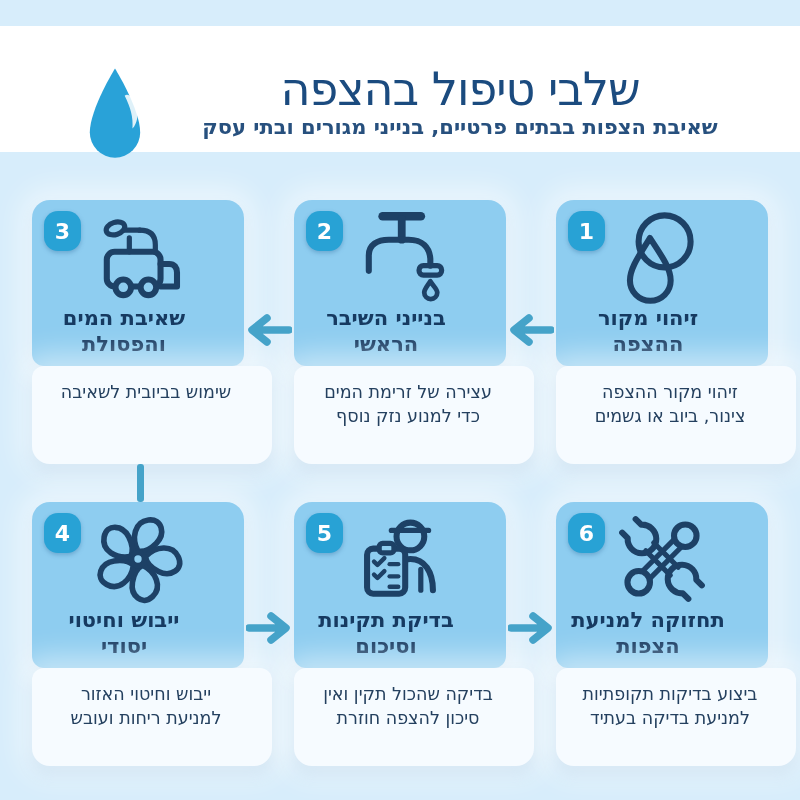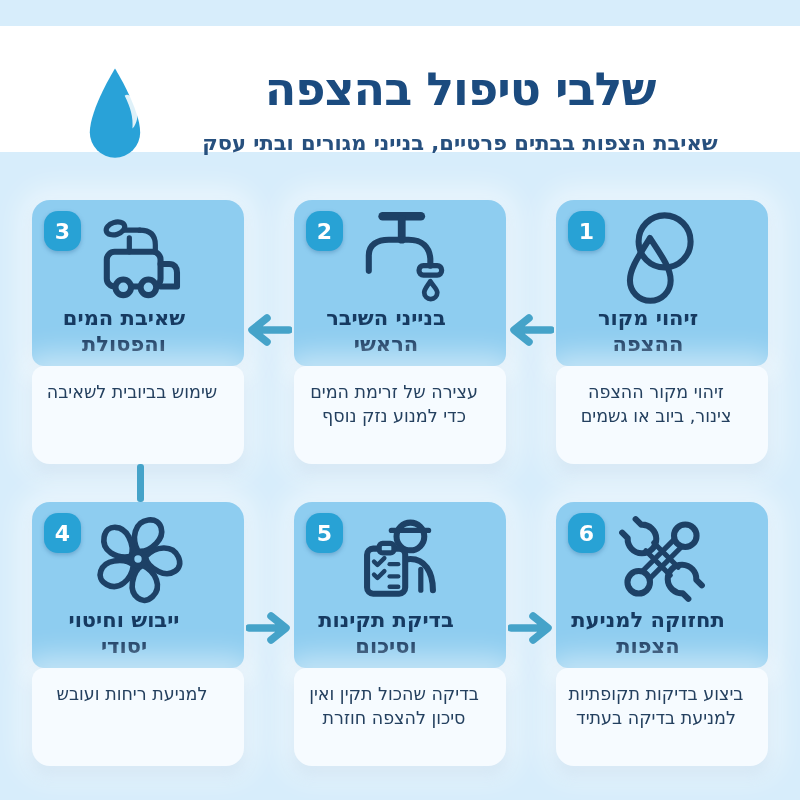--- a/index.html
+++ b/index.html
@@ -1,26 +1,26 @@
 <!DOCTYPE html>
 <html lang="he"><head>
 <meta charset="utf-8">
 <style>
   html,body{margin:0;padding:0;}
   body{font-family:"DejaVu Sans", sans-serif;}
   .stage{position:relative;width:800px;height:800px;background:#d7edfb;overflow:hidden;direction:rtl;}
   .header-band{position:absolute;left:0;top:26px;width:800px;height:126px;background:#ffffff;}
   .logo{position:absolute;left:84px;top:40px;width:62px;height:100px;}
   .title-block{position:absolute;left:140px;top:38px;width:640px;text-align:center;}
-  .page-title{font-size:46px;font-weight:bold;color:#1b4b7f;line-height:1.1;letter-spacing:-1px;}
-  .page-subtitle{margin-top:16px;font-size:21px;font-weight:bold;color:#27507e;}
+  .page-title{font-size:46px;font-weight:normal;color:#1b4b7f;line-height:1.1;letter-spacing:-1px;}
+  .page-subtitle{margin-top:0;font-size:21px;font-weight:bold;color:#27507e;}
   .card{position:absolute;width:212px;height:264px;}
   .card-top{position:relative;width:212px;height:166px;background:#8ecdf0;border-radius:18px 18px 12px 12px;
             box-shadow:0 0 28px 12px rgba(255,255,255,.5), 0 6px 12px rgba(110,160,205,.18);}
-  .card-bottom{position:absolute;left:0;top:166px;width:212px;height:98px;background:#f6fbff;
+  .card-bottom{position:absolute;left:0;top:166px;width:240px;height:98px;background:#f6fbff;
             border-radius:12px 12px 18px 18px;box-sizing:border-box;padding:14px 20px 0 8px;
             text-align:center;font-size:17.5px;color:#24405f;line-height:1.38;
             box-shadow:0 0 28px 12px rgba(255,255,255,.5), 0 8px 14px rgba(110,160,205,.25);}
   .badge{position:absolute;left:12px;top:11px;width:37px;height:40px;background:#28a2d5;
          border-radius:14px;color:#ffffff;font-size:22px;font-weight:bold;
          display:flex;align-items:center;justify-content:center;
          box-shadow:0 2px 4px rgba(40,100,150,.35);}
   .icon-wrap{position:absolute;left:50%;top:5px;transform:translateX(-50%);width:104px;height:104px;}
   .card-title{position:absolute;left:0;top:106px;width:184px;text-align:center;
               font-size:21px;font-weight:bold;color:#163a61;line-height:1.22;}
@@ -135,20 +135,21 @@
             <circle cx="60" cy="60" r="7.5" fill="#8ecdf0"></circle>
           </g>
         </svg>
       </div>
       <div class="card-title">
         <div>ייבוש וחיטוי</div>
         <div>יסודי</div>
       </div>
     </div>
     <div class="card-bottom">
+      <div>ייבוש וחיטוי האזור</div>
       <div>למניעת ריחות ועובש</div>
     </div>
   </div>
 
   <div class="card" style="left:294px;top:502px">
     <div class="card-top">
       <div class="badge">5</div>
       <div class="icon-wrap">
         <svg width="104" height="104" viewBox="0 0 120 120">
           <g class="ic" stroke-width="7">

